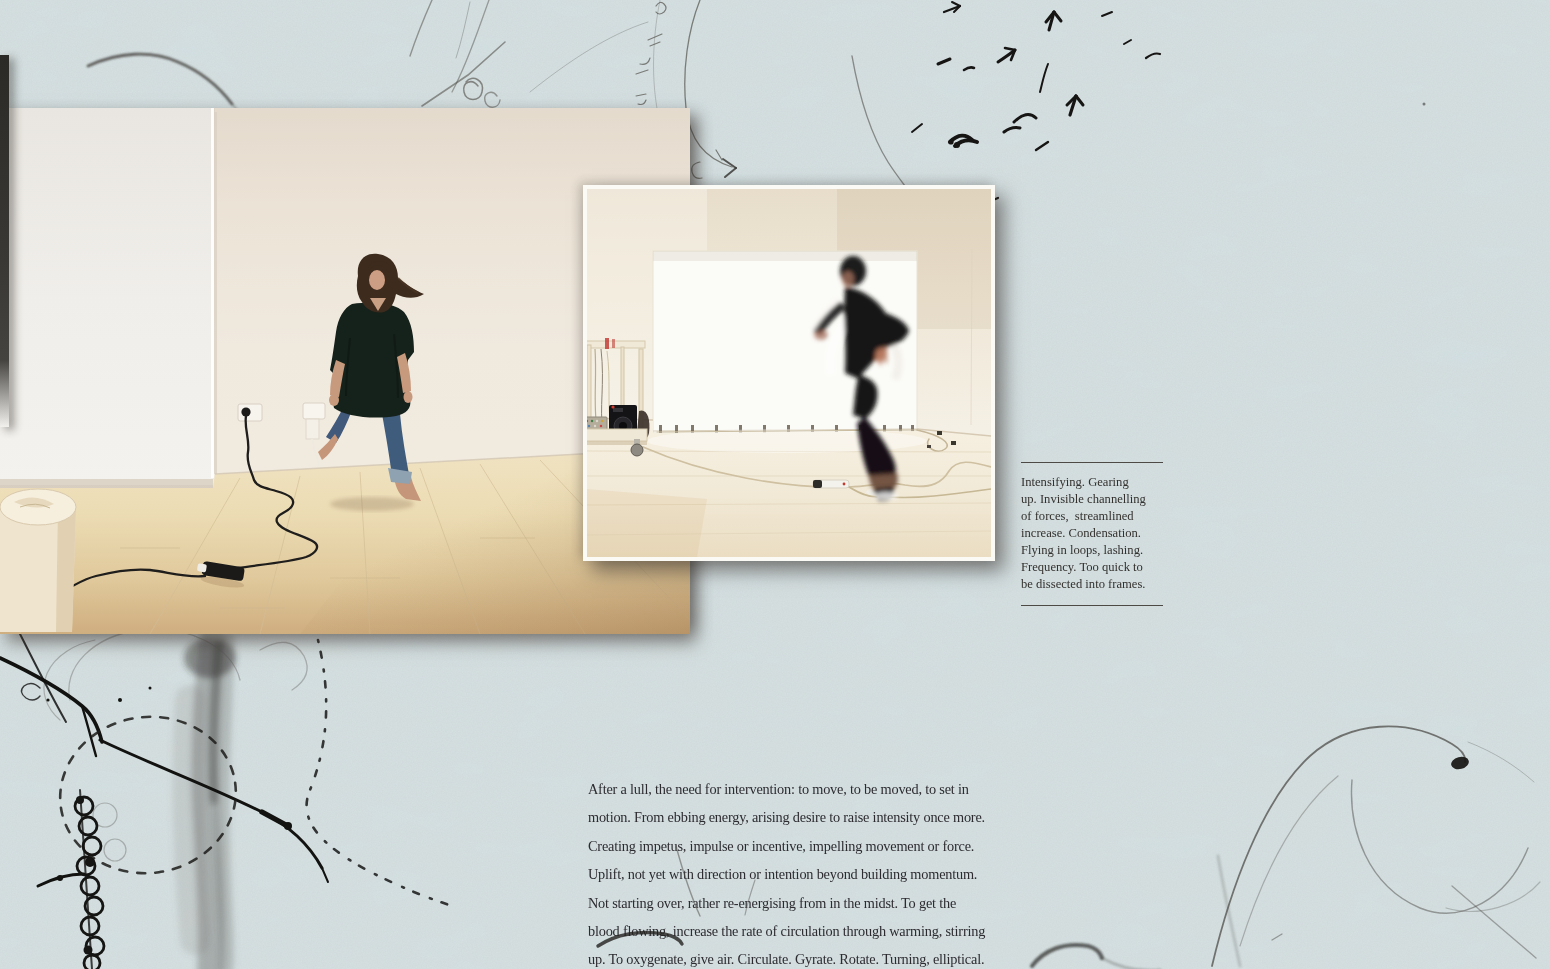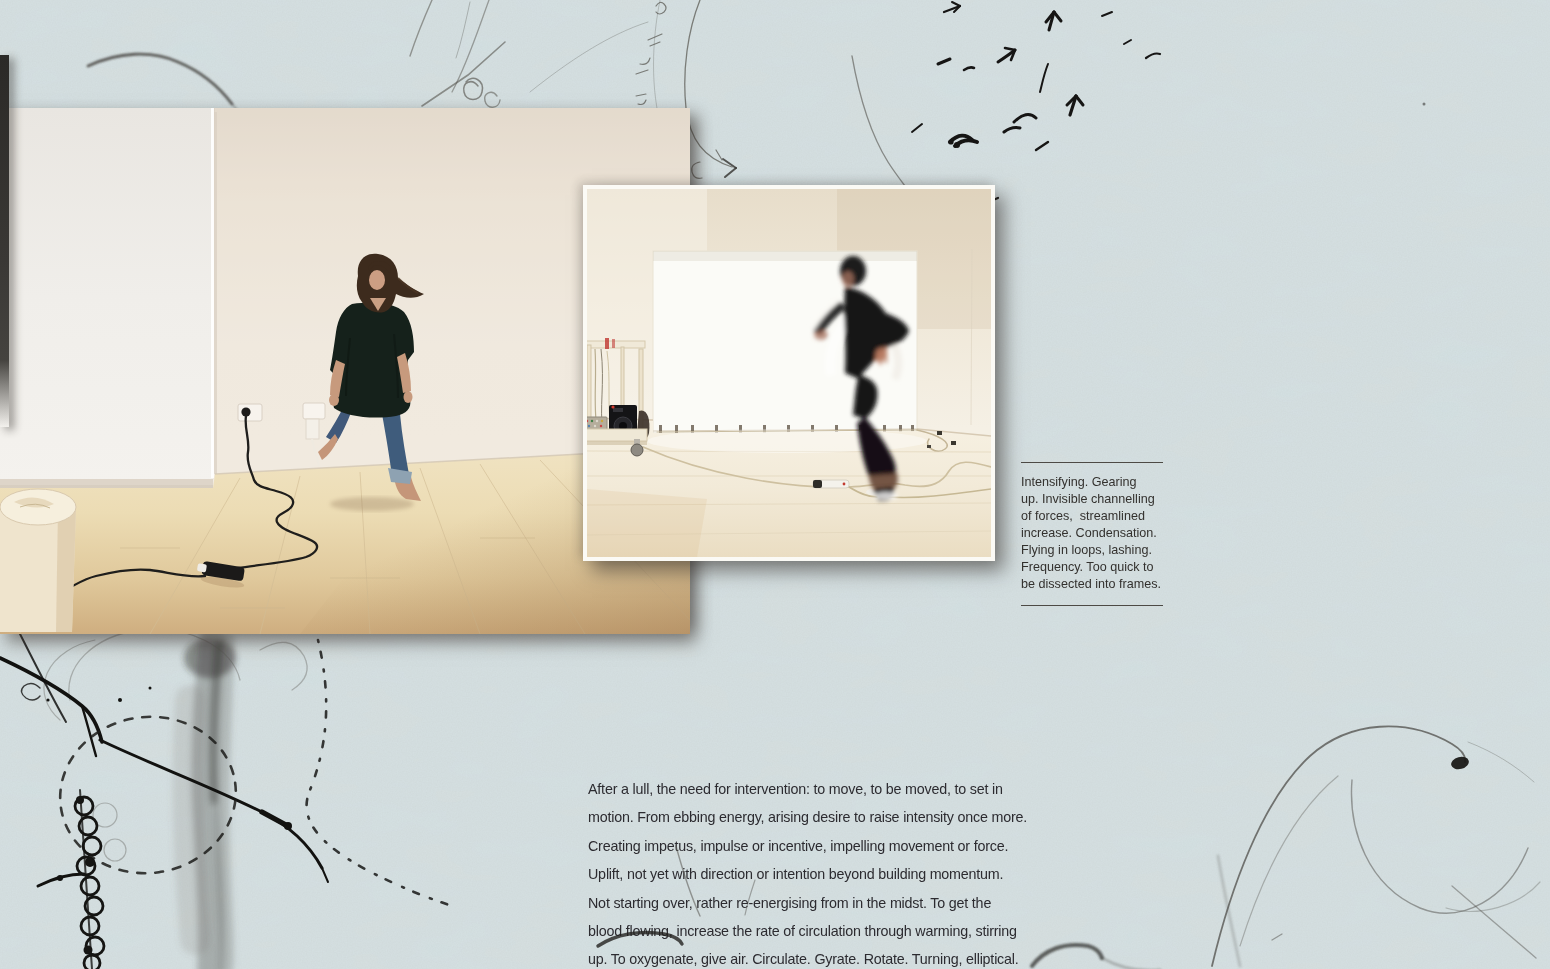--- a/index.html
+++ b/index.html
@@ -1,18 +1,18 @@
 <!DOCTYPE html>
 <html style="--paper: #d4e1e4;"><head>
 <meta charset="utf-8">
 <style>
   html,body{margin:0;padding:0;background:#d4e1e4;}
   #page{position:relative;width:1550px;height:969px;overflow:hidden;
         background:var(--paper,#d4e1e4);
-        font-family:Liberation Sans, sans-serif;}
+        font-family:Liberation Serif, serif;}
   .abs{position:absolute;}
   svg{display:block;}
   
   #texture{left:0;top:0;z-index:0;pointer-events:none;}
   #decor{left:0;top:0;z-index:3;pointer-events:none;}
   
   .photo{z-index:4;}
   #photo-left{left:0;top:108px;width:690px;height:526px;
       box-shadow:6px 9px 16px rgba(55,48,42,.50), 12px 2px 14px -6px rgba(55,48,42,.35);}
   #photo-right{left:583px;top:185px;width:412px;height:376px;background:#fbfaf5;

